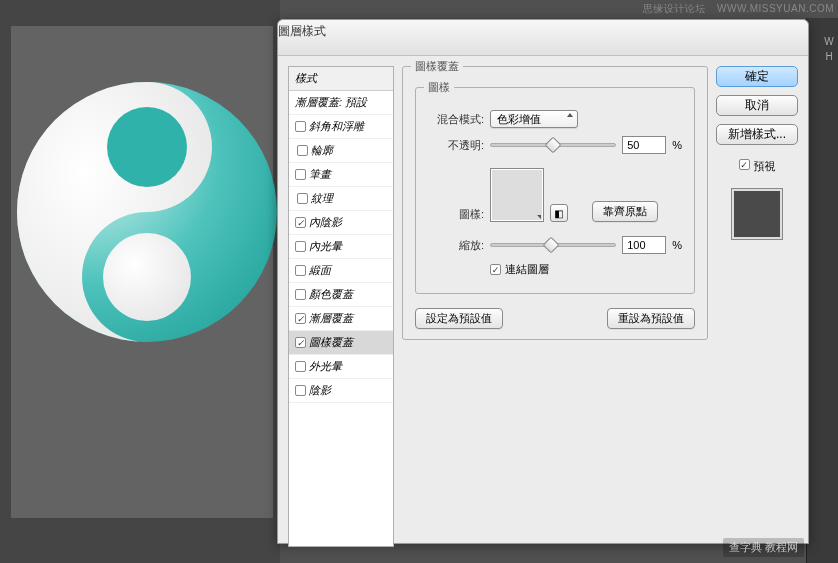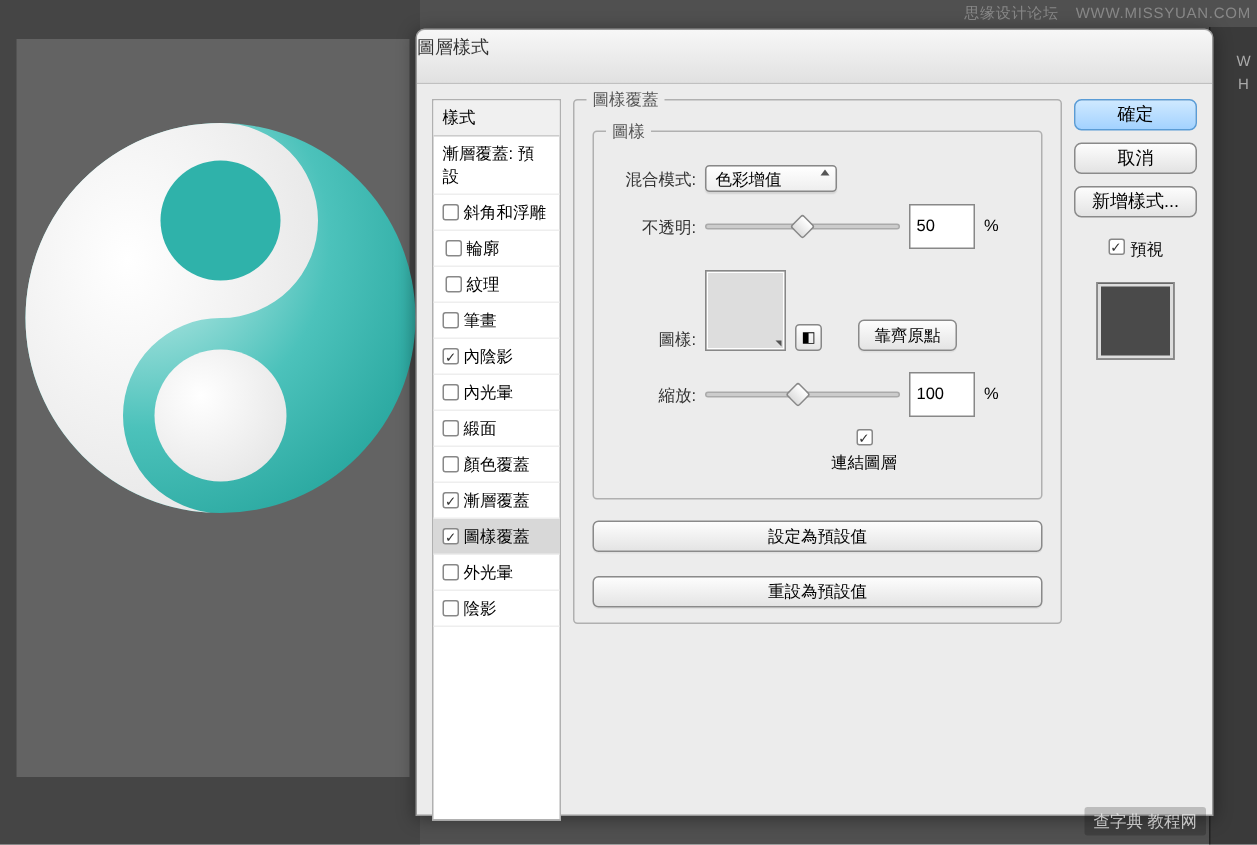--- a/index.html
+++ b/index.html
@@ -14,21 +14,21 @@
     
     .right-panel { position: absolute; right: 0; top: 18px; width: 32px; height: 545px; background: #3a3a3a; border-left: 1px solid #222; }
     .right-panel-labels { position: absolute; right: 2px; top: 18px; font-size: 10px; color: #aaa; }
     .right-panel-labels div { margin-bottom: 4px; text-align: center; width: 14px; }
     
     .dialog { position: absolute; left: 277px; top: 19px; width: 532px; height: 525px; background: #ececec; border: 1px solid #999; border-radius: 6px 6px 0 0; box-shadow: 0 2px 12px rgba(0,0,0,0.4); }
     .dialog-titlebar { height: 36px; background: linear-gradient(#f7f7f7, #e1e1e1); border-bottom: 1px solid #c0c0c0; border-radius: 6px 6px 0 0; text-align: left; font-size: 12px; line-height: 22px; color: #333; }
     
     .dialog-body { display: flex; padding: 10px; gap: 8px; height: calc(100% - 22px); }
     
-    .styles-list { width: 86px; border: 1px solid #b0b0b0; background: #fff; font-size: 11px; }
+    .styles-list { width: 106px; border: 1px solid #b0b0b0; background: #fff; font-size: 11px; font-style: italic; }
     .sl-header { background: #f0f0f0; border-bottom: 1px solid #ccc; padding: 4px 6px; }
     .sl-item { padding: 4px 6px; border-bottom: 1px solid #eee; display: flex; align-items: center; gap: 3px; cursor: pointer; }
     .sl-item.indent { padding-left: 8px; }
     .sl-item.selected { background: #d8d8d8; }
     .sl-check { width: 11px; height: 11px; border: 1px solid #888; border-radius: 2px; background: #fff; display: inline-flex; align-items: center; justify-content: center; font-size: 9px; color: #333; }
     .sl-check.checked::after { content: "✓"; }
     
     .center-panel { flex: 1; }
     .fieldset { border: 1px solid #b0b0b0; border-radius: 3px; padding: 10px 12px; position: relative; }
     .fieldset-label { position: absolute; top: -8px; left: 8px; background: #ececec; padding: 0 4px; font-size: 11px; color: #555; }
@@ -37,32 +37,32 @@
     .row { display: flex; align-items: center; margin: 8px 0; gap: 6px; font-size: 11px; }
     .row-label { width: 56px; text-align: right; color: #333; }
     .select { appearance: none; border: 1px solid #888; border-radius: 3px; padding: 1px 18px 1px 6px; font-size: 11px; background: linear-gradient(#fff,#eee); position: relative; min-width: 88px; height: 18px; box-shadow: 0 1px 1px rgba(0,0,0,0.1); }
     .select-wrap { position: relative; display: inline-block; }
     .select-wrap::after { content: ""; position: absolute; right: 5px; top: 3px; width: 0; height: 0; border-left: 3px solid transparent; border-right: 3px solid transparent; border-bottom: 4px solid #555; }
     .select-wrap::before { content: ""; position: absolute; right: 5px; bottom: 3px; width: 0; height: 0; border-left: 3px solid transparent; border-right: 3px solid transparent; border-top: 4px solid #555; }
     
     .slider { flex: 1; max-width: 130px; height: 4px; background: #ccc; border: 1px solid #aaa; border-radius: 2px; position: relative; }
     .slider-thumb { position: absolute; top: -5px; width: 12px; height: 12px; background: linear-gradient(#fff,#ddd); border: 1px solid #888; border-radius: 2px; transform: translateX(-50%) rotate(45deg); }
     
-    .num-input { width: 44px; height: 30px; border: 1px solid #888; background: #fff; font-size: 11px; padding: 0 4px; text-align: left; }
+    .num-input { width: 44px; height: 18px; border: 1px solid #888; background: #fff; font-size: 11px; padding: 0 4px; text-align: left; }
     .pct { font-size: 11px; }
     
     .pattern-swatch { width: 54px; height: 54px; border: 1px solid #888; background: #ddd; box-shadow: inset 0 0 0 1px #fff; position: relative; }
     .pattern-swatch::after { content: ""; position: absolute; right: 2px; bottom: 2px; width: 0; height: 0; border-left: 4px solid transparent; border-top: 4px solid #555; }
     .snap-btn { width: 18px; height: 18px; border: 1px solid #888; background: linear-gradient(#fff,#e5e5e5); border-radius: 3px; display: inline-flex; align-items: center; justify-content: center; font-size: 10px; }
     
     .btn { border: 1px solid #8a8a8a; border-radius: 4px; padding: 2px 10px; font-size: 11px; background: linear-gradient(#fdfdfd,#e4e4e4); box-shadow: 0 1px 0 rgba(0,0,0,0.05); cursor: pointer; }
     
-    .checkbox-row { display: flex; align-items: center; gap: 4px; font-size: 11px; margin-left: 62px; margin-top: 4px; flex-direction: column; }
-    
-    .bottom-btns { display: flex; gap: 16px; margin-top: 14px; justify-content: flex-start; flex-direction: column; }
+    .checkbox-row { display: flex; align-items: center; gap: 4px; font-size: 11px; margin-left: 62px; margin-top: 4px; }
+    
+    .bottom-btns { display: flex; gap: 16px; margin-top: 14px; justify-content: space-between; }
     
     .right-col { width: 82px; display: flex; flex-direction: column; gap: 8px; }
     .r-btn { border: 1px solid #8a8a8a; border-radius: 5px; padding: 1px 0; font-size: 12px; text-align: center; background: linear-gradient(#fdfdfd,#e3e3e3); cursor: pointer; }
     .r-btn.primary { background: linear-gradient(#cfe9ff,#a3d2ff); border-color: #5a9cd6; }
     .preview-check { display: flex; align-items: flex-start; gap: 4px; font-size: 11px; margin-top: 6px; justify-content: center; }
     .preview-swatch { width: 52px; height: 52px; background: #4a4a4a; border: 1px solid #888; margin: 6px auto 0; box-shadow: inset 0 0 0 2px #ddd; }
     
     .watermark { position: absolute; right: 34px; bottom: 6px; font-size: 11px; color: rgba(255,255,255,0.7); background: rgba(0,0,0,0.2); padding: 2px 6px; border-radius: 2px; }
   </style>
 </head>
@@ -113,27 +113,27 @@
         </div>
       <div id="style-items">
           <div class="sl-item">
             <span class="sl-check"></span>
             <span>斜角和浮雕</span>
           </div>
           <div class="sl-item indent">
             <span class="sl-check"></span>
             <span>輪廓</span>
           </div>
+          <div class="sl-item">
+            <span class="sl-check"></span>
+            <span>筆畫</span>
+          </div>
           <div class="sl-item indent">
             <span class="sl-check"></span>
             <span>紋理</span>
-          </div>
-          <div class="sl-item">
-            <span class="sl-check"></span>
-            <span>筆畫</span>
           </div>
           <div class="sl-item">
             <span class="sl-check checked"></span>
             <span>內陰影</span>
           </div>
           <div class="sl-item">
             <span class="sl-check"></span>
             <span>內光暈</span>
           </div>
           <div class="sl-item">

